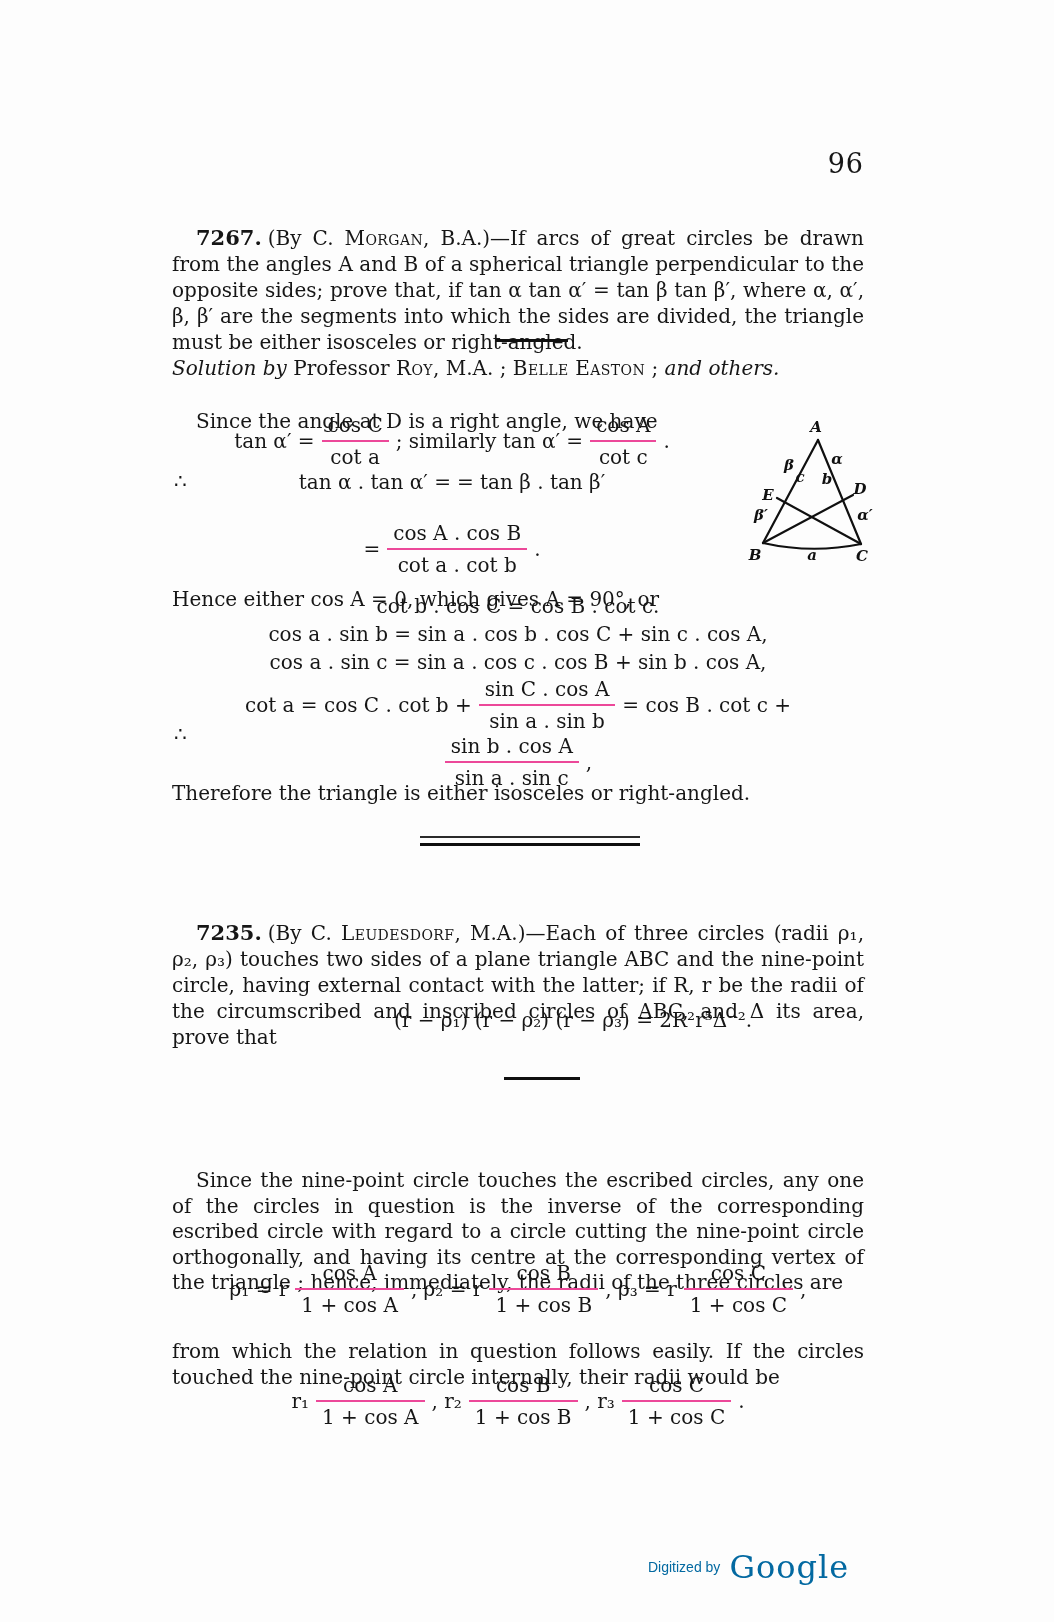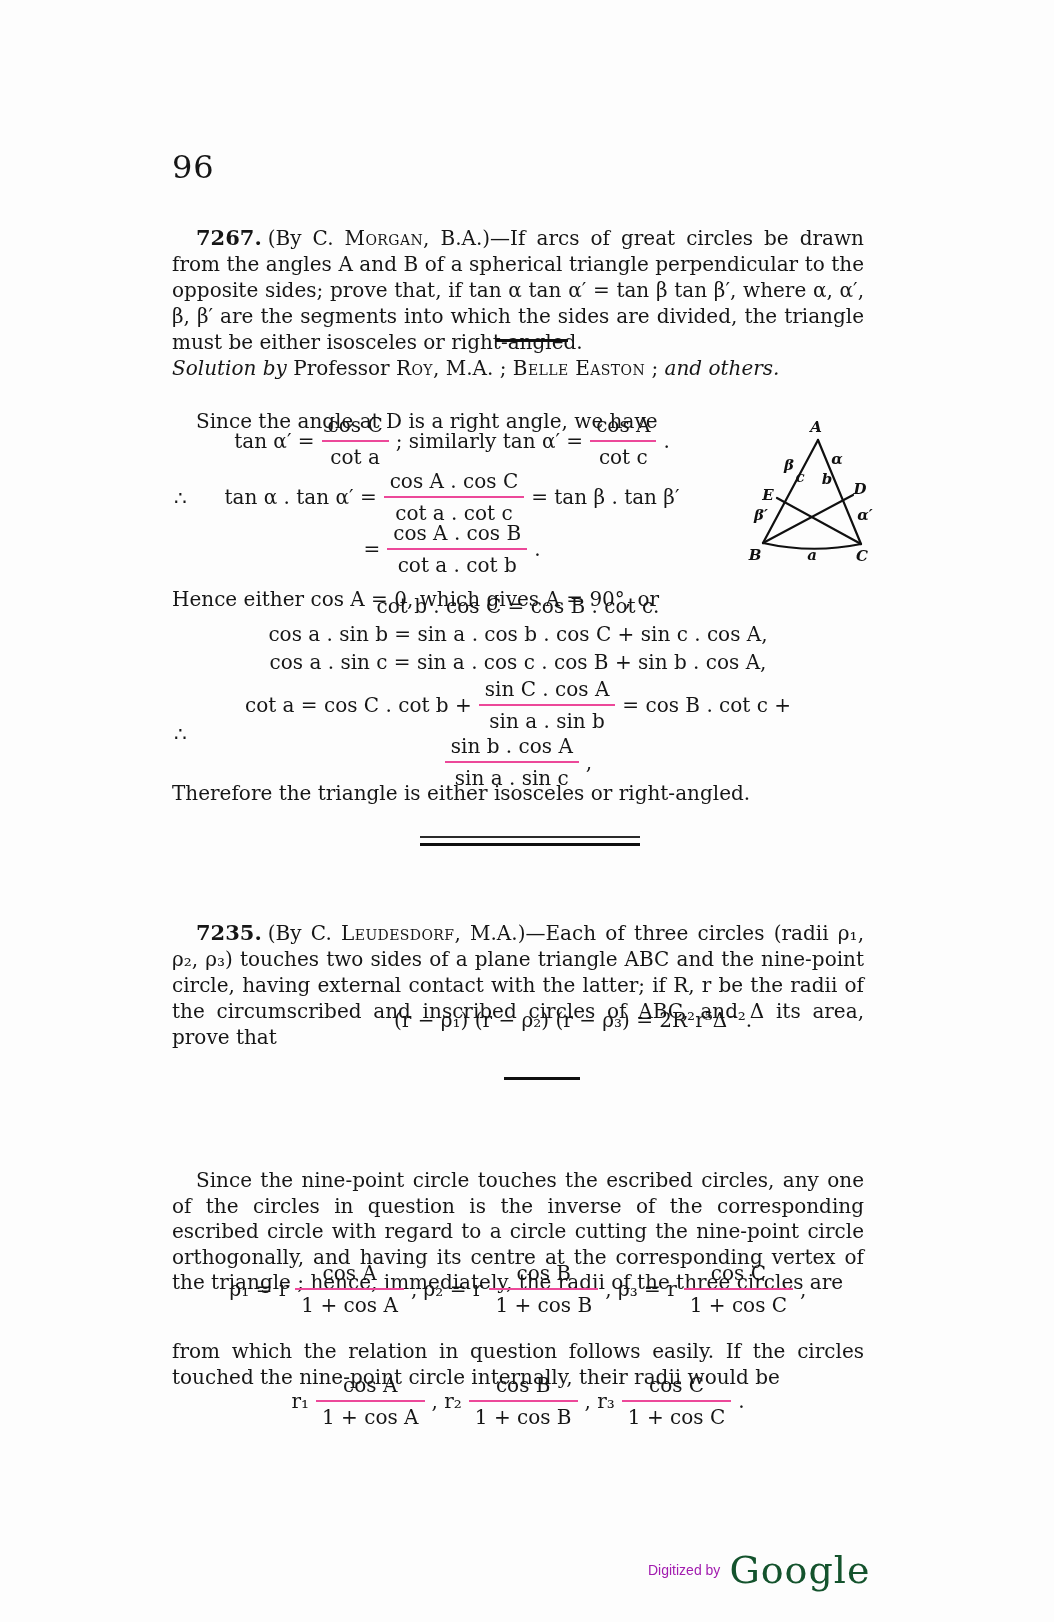--- a/index.html
+++ b/index.html
@@ -3,21 +3,21 @@
 <meta charset="utf-8">
 <style>
   html,body { margin:0; padding:0; background:#ffffff; }
   .page {
     position:relative; width:1054px; height:1622px; background:#fdfdfd;
     font-family:"DejaVu Serif","Liberation Serif",serif; color:#161616;
     overflow:hidden;
   }
   .content { position:absolute; left:172px; top:0; width:692px; height:100%; }
 
-  .pageno { position:absolute; width:100%; text-align:left; font-size:32px; letter-spacing:1px; }
+  .pageno { position:absolute; width:100%; text-align:right; font-size:27px; letter-spacing:1px; }
 
   .para { position:absolute; width:692px; text-align:justify; font-size:20px; line-height:26px; }
   .indent { text-indent:24px; }
   .pnum { font-weight:bold; font-size:21px; padding-right:6px; }
   .sc { font-variant:small-caps; letter-spacing:0.4px; }
   .it { font-style:italic; }
 
   .byline { position:absolute; width:100%; text-align:left; font-size:20px; }
 
   .eq { position:absolute; width:692px; text-align:center; font-size:20px; line-height:24px; }
@@ -31,22 +31,22 @@
   .rule { position:absolute; background:#101010; }
   .rule-short1 { left:50%; margin-left:-22px; width:72px; height:3px; }
   .rule-double { left:50%; margin-left:-98px; width:220px; height:5px; background:transparent;
                  border-top:2px solid #2a2a2a; border-bottom:3px solid #0e0e0e; }
   .rule-short2 { left:50%; margin-left:-14px; width:76px; height:3px; }
 
   .figure { position:absolute; left:733px; top:410px; }
   .figure svg text { font-family:"DejaVu Serif","Liberation Serif",serif; font-style:italic; font-weight:bold; font-size:15px; fill:#101010; }
 
   .footer { position:absolute; left:648px; top:1548px; display:flex; align-items:center; gap:9px; }
-  .dby { font-family:"Liberation Sans","DejaVu Sans",sans-serif; font-size:14px; color:#a21caf; }
-  .google { font-family:"DejaVu Serif","Liberation Serif",serif; font-size:38px; color:#14532d; letter-spacing:1px; }
+  .dby { font-family:"Liberation Sans","DejaVu Sans",sans-serif; font-size:14px; color:#0369a1; }
+  .google { font-family:"DejaVu Serif","Liberation Serif",serif; font-size:32px; color:#0369a1; letter-spacing:1px; }
 </style>
 </head>
 <body>
 
 <div class="page">
   <div class="content">
 
     <div class="pageno" style="top:148px">96</div>
 
     <p class="para indent" style="top:205px"><span class="pnum">7267.</span><span>(By C. </span><span class="sc">Morgan</span><span>, B.A.)—If arcs of great circles be drawn from the angles A and B of a spherical triangle perpendicular to the opposite sides; prove that, if tan α tan α′ = tan β tan β′, where α, α′, β, β′ are the segments into which the sides are divided, the triangle must be either isosceles or right-angled.</span></p>
@@ -55,21 +55,21 @@
 
     <div class="byline" style="top:356px"><span class="it">Solution by</span><span> Professor </span><span class="sc">Roy</span><span>, M.A. ; </span><span class="sc">Belle Easton</span><span> ; </span><span class="it">and others.</span></div>
 
     <p class="para indent" style="top:388px">Since the angle at D is a right angle, we have</p>
 
     <div class="eq narrow" style="top:414px">
       <span class="mtext">tan α′ =</span><span class="frac"><span class="fnum">cos C</span><span class="fden">cot a</span></span><span class="mtext">;  similarly  tan α′ =</span><span class="frac"><span class="fnum">cos A</span><span class="fden">cot c</span></span><span class="mtext">.</span>
     </div>
 
     <div class="eq narrow" style="top:470px">
-      <span class="therefore">∴</span><span class="mtext">tan α . tan α′ =</span><span class="frac"><span class="fnum">cos A . cos C</span><span class="fden">cot a . cot c</span></span><span class="mtext">= tan β . tan β′</span>
+      <span class="therefore">∴</span><span class="mtext">tan α . tan α′ =</span><span class="mtext">= tan β . tan β′</span>
     </div>
 
     <div class="eq narrow" style="top:522px">
       <span class="mtext">=</span><span class="frac"><span class="fnum">cos A . cos B</span><span class="fden">cot a . cot b</span></span><span class="mtext">.</span>
     </div>
 
     <p class="para" style="top:566px">Hence either cos A = 0,  which gives A = 90°,  or</p>
 
     <div class="eq" style="top:594px">cot b . cos C = cos B . cot c.</div>
     <div class="eq" style="top:622px">cos a . sin b = sin a . cos b . cos C + sin c . cos A,</div>

